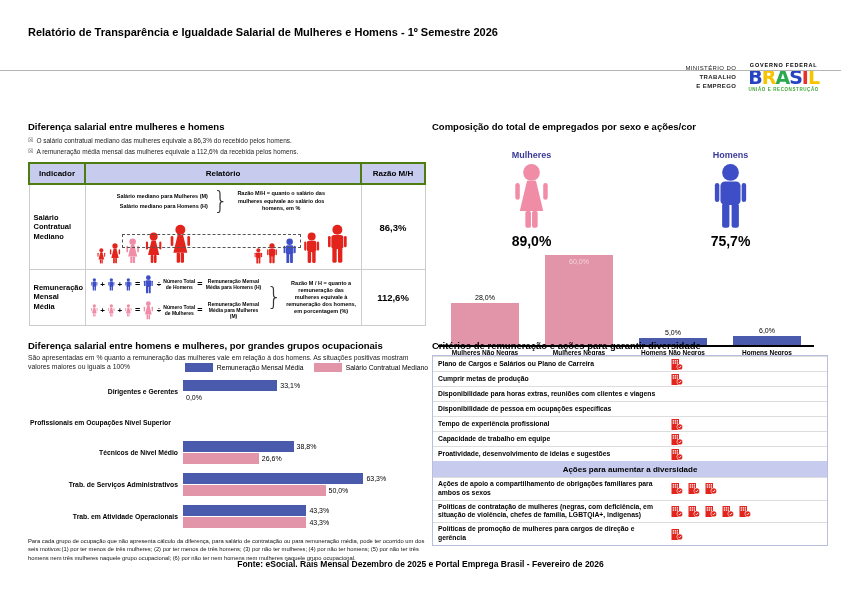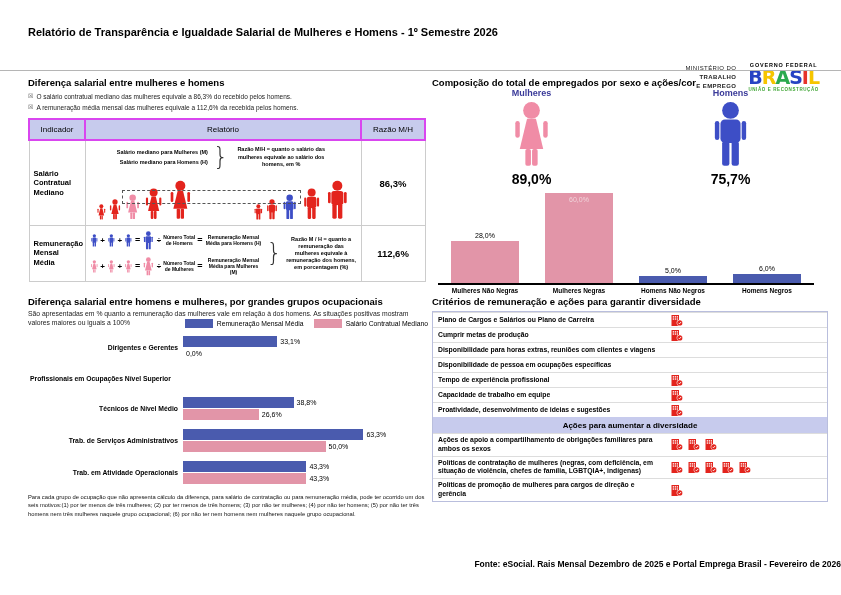--- a/index.html
+++ b/index.html
@@ -15,35 +15,35 @@
   .ministry .m1 { font-weight:normal; }
   .ministry .m2,.ministry .m3 { font-weight:bold; }
   .gov { text-align:center; }
   .gov-federal { font-size:5.5px; font-weight:bold; letter-spacing:.8px; }
   .brand { font-size:19px; font-weight:bold; letter-spacing:-1px; line-height:1; font-family:"DejaVu Sans",sans-serif; }
   .brand span { display:inline-block; }
   .gov-tagline { font-size:4.5px; font-weight:bold; letter-spacing:.6px; color:#3FA535; }
   .hdr-divider { position:absolute; left:0; right:0; top:70px; border-top:1px solid #b5b5b5; }
 
   
-  .sec-title { font-size:9.5px; font-weight:bold; }
+  .sec-title { font-size:9.5px; font-weight:bold;margin-top:44px; }
   .sec-tl { position:absolute; left:28px; top:77px; width:398px; }
   .sec-tr { position:absolute; left:432px; top:77px; width:398px; }
   .sec-bl { position:absolute; left:28px; top:296px; width:400px; }
   .sec-br { position:absolute; left:432px; top:296px; width:396px; }
-  .footer { position:absolute; left:0; right:0; top:559px; text-align:right; font-size:8.5px; font-weight:bold; }
+  .footer { position:absolute; left:0; right:0; top:559px; text-align:center; font-size:8.5px; font-weight:bold; }
 
   
   .bullets { margin-top:4px; }
   .bullet { display:flex; align-items:flex-start; gap:3px; font-size:6.5px; line-height:1.65; color:#222; }
   .bullet-glyph { font-size:6px; color:#555; }
 
   
   .ind-table { width:100%; border-collapse:collapse; margin-top:5px; table-layout:fixed; }
-  .ind-table th { background:#C7CBED; font-size:8px; font-weight:normal; padding:5px 2px; border:2px solid #d946ef; }
+  .ind-table th { background:#C7CBED; font-size:8px; font-weight:bold; padding:5px 2px; border:2px solid #4d7c0f; }
   .ind-table td { border:1px solid #ccc; vertical-align:middle; }
   .col-ind { width:56px; } .col-def { width:auto; } .col-ratio { width:64px; }
   .ind-cell { font-size:7.5px; font-weight:bold; padding:4px; line-height:1.3; }
   .ratio-cell { font-size:9.5px; font-weight:bold; text-align:center; }
   .def-cell { padding:5px 4px; }
 
   .def1-top { display:flex; justify-content:center; align-items:center; gap:5px; }
   .def1-lines { display:flex; flex-direction:column; gap:4px; align-items:flex-end; font-size:5.5px; font-weight:bold; }
   .brace { font-size:24px; font-weight:100; color:#333; font-family:"DejaVu Sans",sans-serif; line-height:.8; }
   .def-note { width:96px; font-size:5.5px; font-weight:bold; text-align:center; line-height:1.3; }
@@ -55,21 +55,21 @@
   .def2 { display:flex; align-items:center; gap:4px; }
   .formulas { display:flex; flex-direction:column; gap:7px; flex:1; align-items:center; }
   .formula { display:flex; align-items:center; gap:2px; }
   .op { font-size:8px; font-weight:bold; }
   .eq { font-size:9px; font-weight:bold; }
   .flabel { width:32px; font-size:5px; font-weight:bold; text-align:center; line-height:1.2; }
   .flabel.wide { width:58px; }
   .def-note.n2 { width:84px; }
 
   
-  .comp-people { display:flex; margin-top:0; }
+  .comp-people { display:flex; margin-top:18px; }
   .comp-gender { width:50%; display:flex; flex-direction:column; align-items:center; }
   .comp-gender .glabel { font-size:9px; font-weight:bold; color:#3A3A99; margin-bottom:3px; }
   .comp-gender .gpct { font-size:14px; font-weight:bold; margin-top:3px; }
   .comp-chart { width:376px; margin:4px 0 0 6px; }
   .comp-bars-row { display:flex; justify-content:space-around; align-items:flex-end; height:94px; border-bottom:2.5px solid #000; }
   .comp-col { width:68px; display:flex; flex-direction:column; align-items:center; justify-content:flex-end; }
   .comp-val { font-size:7px; margin-bottom:2px; white-space:nowrap; }
   .comp-bar { width:68px; position:relative; }
   .comp-val.inside { position:absolute; top:3px; left:0; right:0; margin:0; text-align:center; color:#f0d3da; }
   .comp-cats-row { display:flex; justify-content:space-around; }

